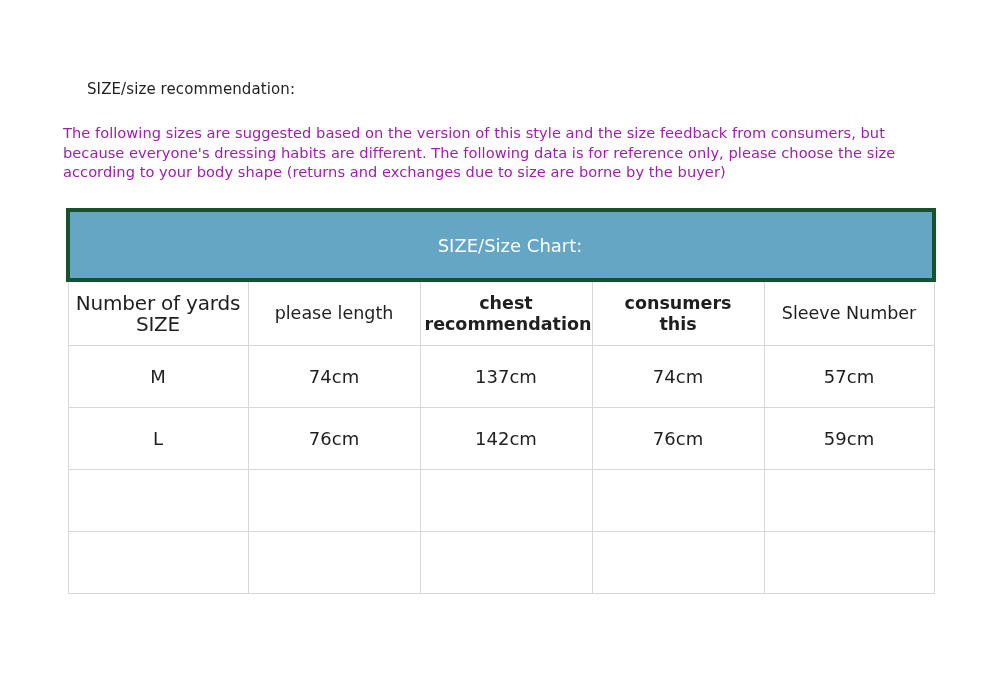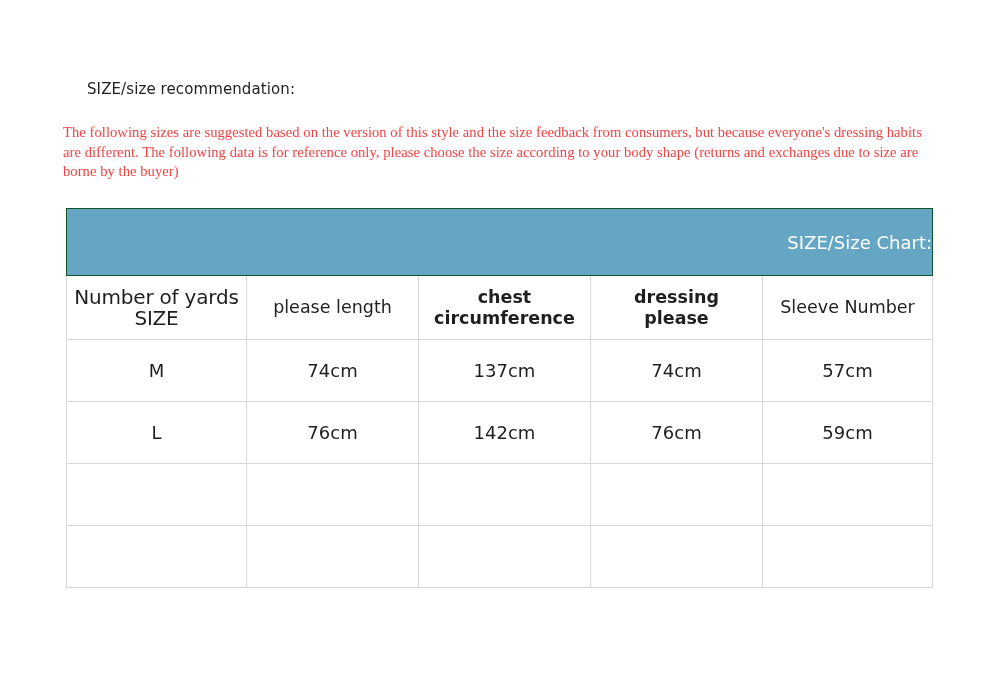--- a/index.html
+++ b/index.html
@@ -31,23 +31,22 @@
     letter-spacing: 0.1px;
     margin-left: 23px;
   }
   .intro {
     position: absolute;
     left: 63px;
     top: 123px;
     width: 875px;
     font-size: 14.6px;
     line-height: 19.5px;
-    color: #ef4444;
+    color: #a21caf;
     letter-spacing: 0.05px;
-    font-family: Liberation Serif, serif;
   }
   .table-wrap {
     position: absolute;
     left: 66px;
     top: 208px;
     width: 866px;
   }
   table.size-table {
     border-collapse: collapse;
     width: 866px;
@@ -57,23 +56,23 @@
     border: 1px solid #d7d7d7;
     text-align: center;
     vertical-align: middle;
     font-size: 18px;
     color: #1f1f1f;
     padding: 0;
     height: 61px;
   }
   tr.title-row td {
     background: #64a6c4;
-    border: 1px solid #14532d;
+    border: 4px solid #14532d;
     height: 66px;
-    text-align: right;
+    text-align: center;
     padding-left: 18px;
     color: #ffffff;
     font-size: 18px;
   }
   tr.header-row td {
     height: 63px;
     font-size: 17.5px;
     line-height: 21px;
     padding: 0 4px;
   }
@@ -115,25 +114,25 @@
       </colgroup>
       <tbody>
         <tr class="title-row">
           <td colspan="5">SIZE/Size Chart:</td>
         </tr>
         <tr class="header-row">
           <td class="first">Number of yards SIZE</td>
           <td>please length</td>
           <td>
             <span class="two-line">chest</span>
-            <span class="two-line">circumference</span>
+            <span class="two-line">recommendation</span>
           </td>
           <td>
-            <span class="two-line">dressing</span>
-            <span class="two-line">please</span>
+            <span class="two-line">consumers</span>
+            <span class="two-line">this</span>
           </td>
           <td>Sleeve Number</td>
         </tr>
 
         <tr>
           <td>M</td>
           <td>74cm</td>
           <td>137cm</td>
           <td>74cm</td>
           <td>57cm</td>

